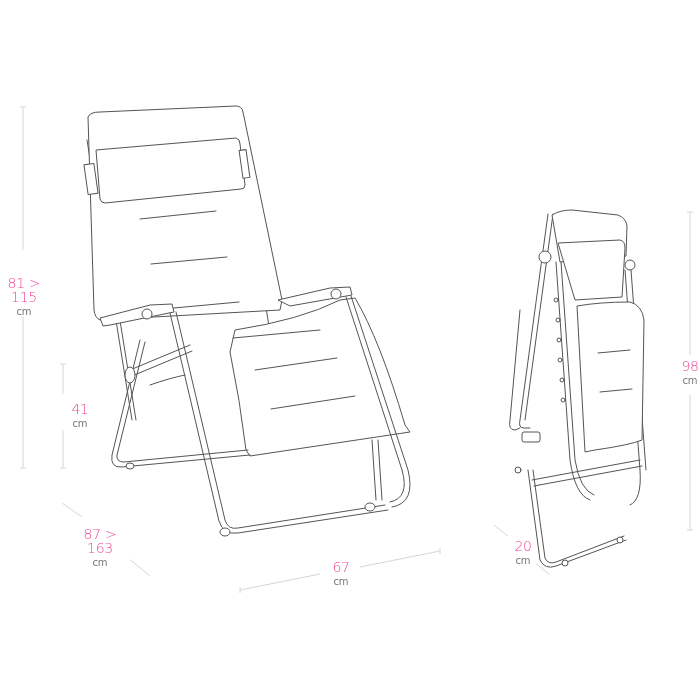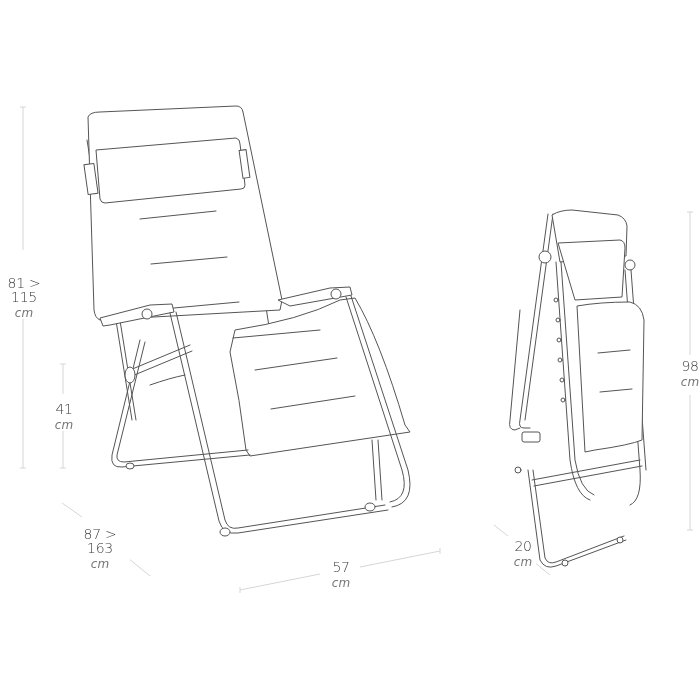--- a/index.html
+++ b/index.html
@@ -1,21 +1,21 @@
 <!DOCTYPE html>
 <html><head>
 <meta charset="utf-8">
 <style>
   html, body { margin: 0; padding: 0; background: #ffffff; }
   body { width: 700px; height: 700px; position: relative; overflow: hidden;
          font-family: "DejaVu Sans", "Liberation Sans", sans-serif; }
   #canvas { position: absolute; left: 0; top: 0; width: 700px; height: 700px; }
   .label { position: absolute; text-align: center; color: #3a3a3a; background: #ffffff; line-height: 1; }
-  .label .val { font-size: 14px; font-weight: 300; letter-spacing: -0.3px; display: block; color: #404040; }
-  .label .unit { font-size: 12px; color: #777; display: block; margin-top: 3px; font-style: italic; }
+  .label .val { font-size: 14px; font-weight: 300; letter-spacing: -0.3px; display: block; color: #ec4899; }
+  .label .unit { font-size: 10px; color: #777; display: block; margin-top: 3px; }
   svg .dim { stroke: #d6d6d6; stroke-width: 1; fill: none; }
   svg .art { stroke: #555; stroke-width: 1; fill: none; stroke-linejoin: round; stroke-linecap: round; }
   svg .art-w { stroke: #555; stroke-width: 1; fill: #fff; stroke-linejoin: round; }
 </style>
 </head>
 <body>
 
 <div id="canvas">
 <svg width="700" height="700" viewBox="0 0 700 700">
 
@@ -136,32 +136,32 @@
     <path class="art" d="M520 310 L510 420 Q508 430 515 430 L520 428"></path>
   </g>
 </svg>
 </div>
 
 <div class="label" style="left:0px; top:276px; width:48px;">
   <span class="val">81 &gt; 115</span>
   <span class="unit">cm</span>
 </div>
 
-<div class="label" style="left:52px; top:402px; width:24px;">
+<div class="label" style="left:68px; top:402px; width:24px;">
   <span class="val">41</span>
   <span class="unit">cm</span>
 </div>
 
 <div class="label" style="left:70px; top:527px; width:60px;">
   <span class="val">87 &gt; 163</span>
   <span class="unit">cm</span>
 </div>
 
 <div class="label" style="left:326px; top:560px; width:30px;">
-  <span class="val">57</span>
+  <span class="val">67</span>
   <span class="unit">cm</span>
 </div>
 
 <div class="label" style="left:510px; top:539px; width:26px;">
   <span class="val">20</span>
   <span class="unit">cm</span>
 </div>
 
 <div class="label" style="left:678px; top:359px; width:24px;">
   <span class="val">98</span>

